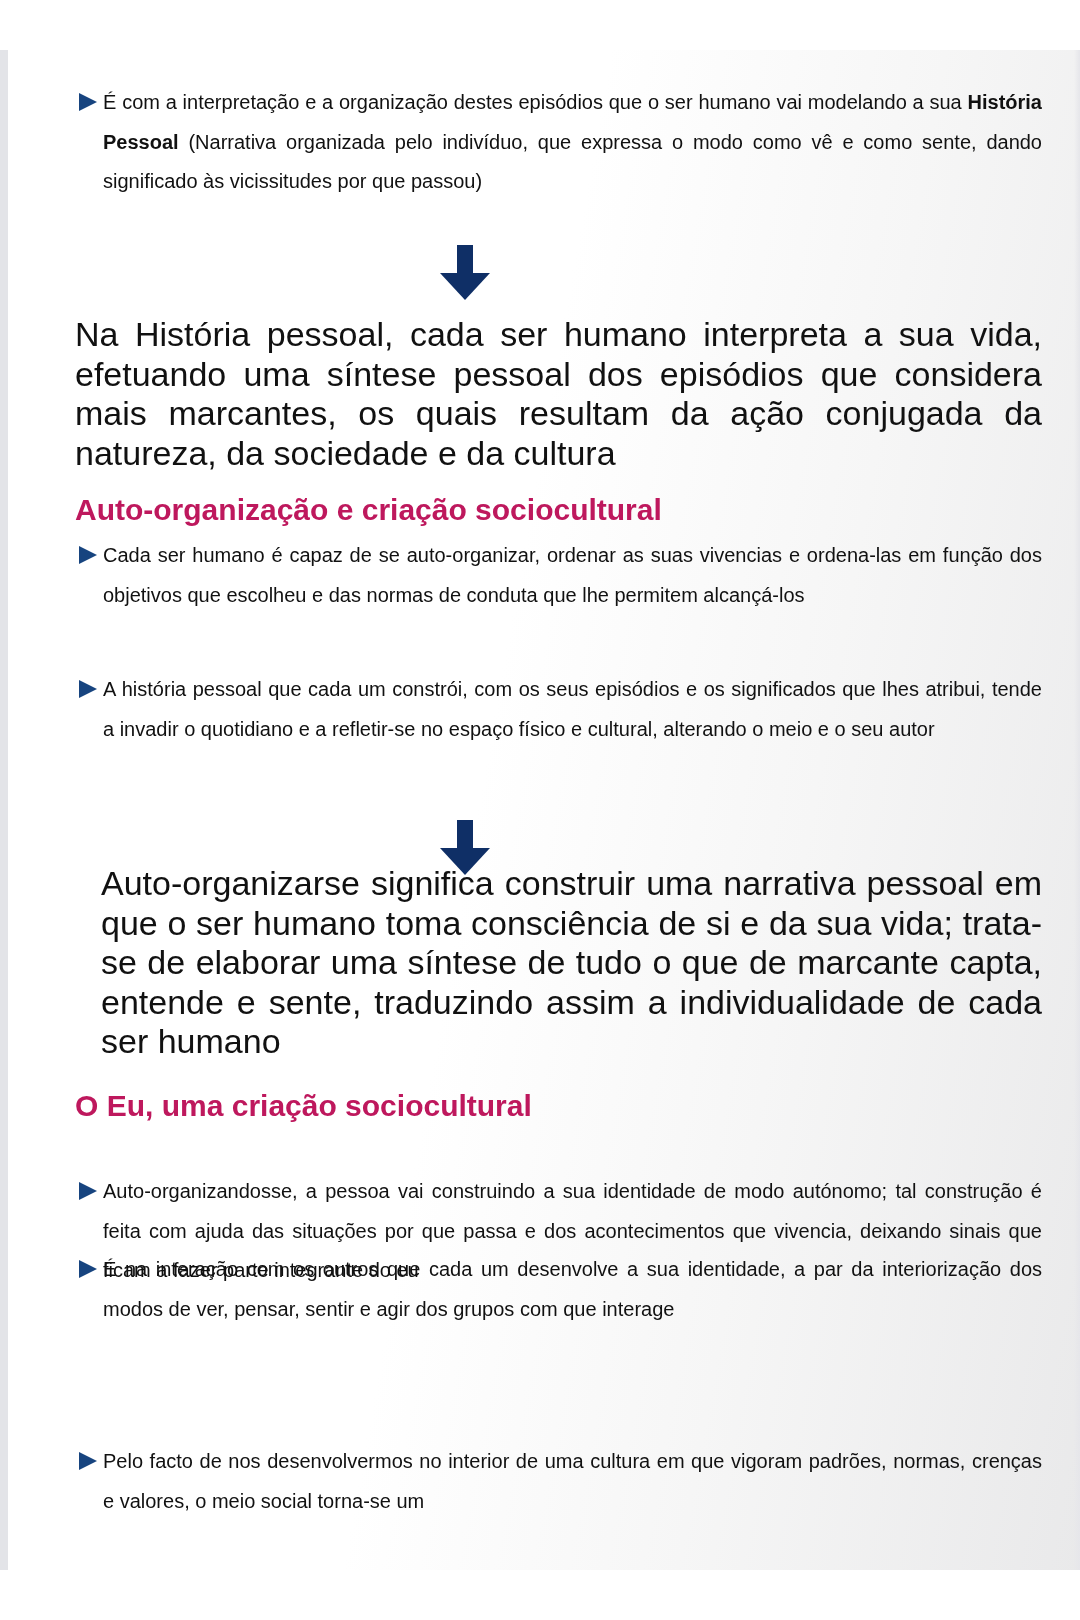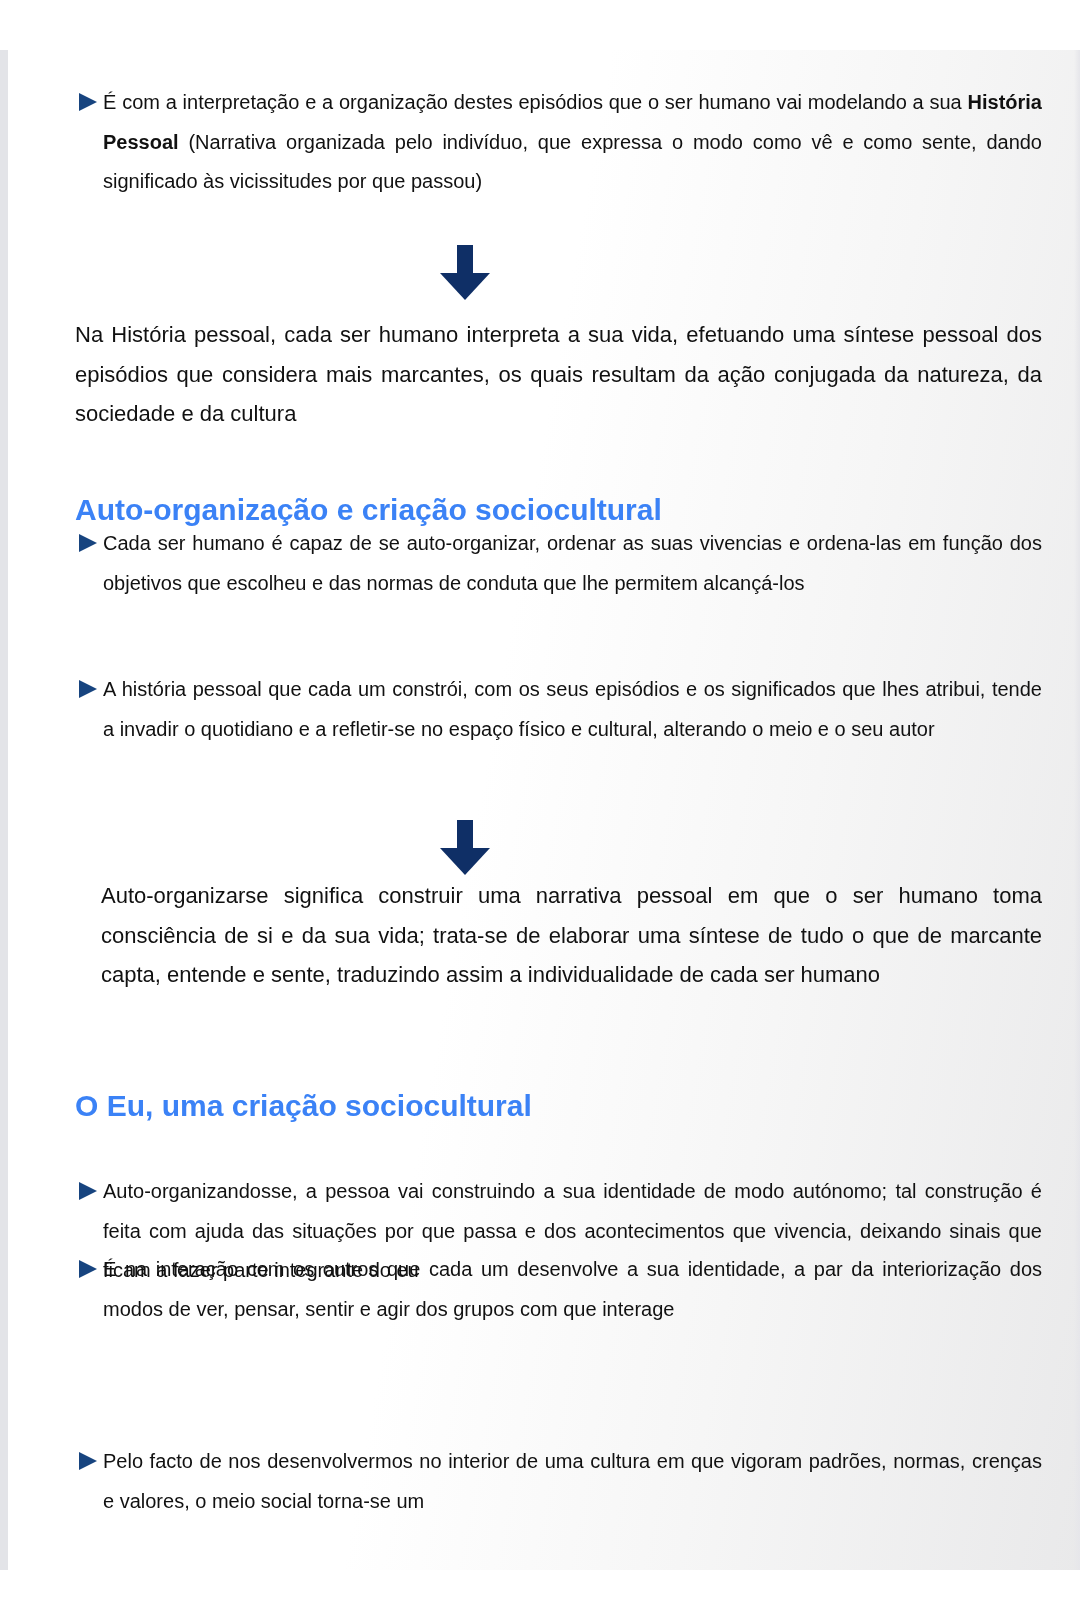--- a/index.html
+++ b/index.html
@@ -50,34 +50,34 @@
       width: 0;
       height: 0;
       border-top: 9px solid transparent;
       border-bottom: 9px solid transparent;
       border-left: 18px solid #17447f;
     }
     .para {
       position: absolute;
       left: 75px;
       right: 38px;
-      font-size: 22px;
+      font-size: 34px;
       line-height: 39.5px;
       text-align: justify;
       text-align-last: left;
     }
     .para.indented {
       left: 101px;
     }
     .heading {
       position: absolute;
       left: 75px;
       font-size: 30px;
       font-weight: bold;
-      color: #3b82f6;
+      color: #be185d;
       line-height: 36px;
       white-space: nowrap;
     }
     .arrow {
       position: absolute;
       width: 50px;
       height: 58px;
     }
     .arrow .shaft {
       position: absolute;
@@ -113,36 +113,36 @@
 
 <div class="arrow" style="left:440px; top:245px;">
   <div class="shaft"></div>
   <div class="head"></div>
 </div>
 
 <div class="para" style="top:315px;">Na História pessoal, cada ser humano interpreta a sua vida, efetuando uma síntese pessoal dos episódios que considera mais marcantes, os quais resultam da ação conjugada da natureza, da sociedade e da cultura</div>
 
 <div class="heading" style="top:492px;">Auto-organização e criação sociocultural</div>
 
-<div class="bullet" style="top:524px;">
+<div class="bullet" style="top:536px;">
   <span class="bullet-marker"></span>
   <span>Cada ser humano é capaz de se auto-organizar, ordenar as suas vivencias e ordena-las em função dos objetivos que escolheu e das normas de conduta que lhe permitem alcançá-los</span>
 </div>
 
 <div class="bullet" style="top:670px;">
   <span class="bullet-marker"></span>
   <span>A história pessoal que cada um constrói, com os seus episódios e os significados que lhes atribui, tende a invadir o quotidiano e a refletir-se no espaço físico e cultural, alterando o meio e o seu autor</span>
 </div>
 
 <div class="arrow" style="left:440px; top:820px;">
   <div class="shaft"></div>
   <div class="head"></div>
 </div>
 
-<div class="para indented" style="top:864px;margin-top:12px;">Auto-organizarse significa construir uma narrativa pessoal em que o ser humano toma consciência de si e da sua vida; trata-se de elaborar uma síntese de tudo o que de marcante capta, entende e sente, traduzindo assim a individualidade de cada ser humano</div>
+<div class="para indented" style="top:864px;">Auto-organizarse significa construir uma narrativa pessoal em que o ser humano toma consciência de si e da sua vida; trata-se de elaborar uma síntese de tudo o que de marcante capta, entende e sente, traduzindo assim a individualidade de cada ser humano</div>
 
 <div class="heading" style="top:1088px;">O Eu, uma criação sociocultural</div>
 
 <div class="bullet" style="top:1172px;">
   <span class="bullet-marker"></span>
   <span>Auto-organizandosse, a pessoa vai construindo a sua identidade de modo autónomo; tal construção é feita com ajuda das situações por que passa e dos acontecimentos que vivencia, deixando sinais que ficam a fazer parte integrante do eu</span>
 </div>
 
 <div class="bullet" style="top:1250px;">
   <span class="bullet-marker"></span>

